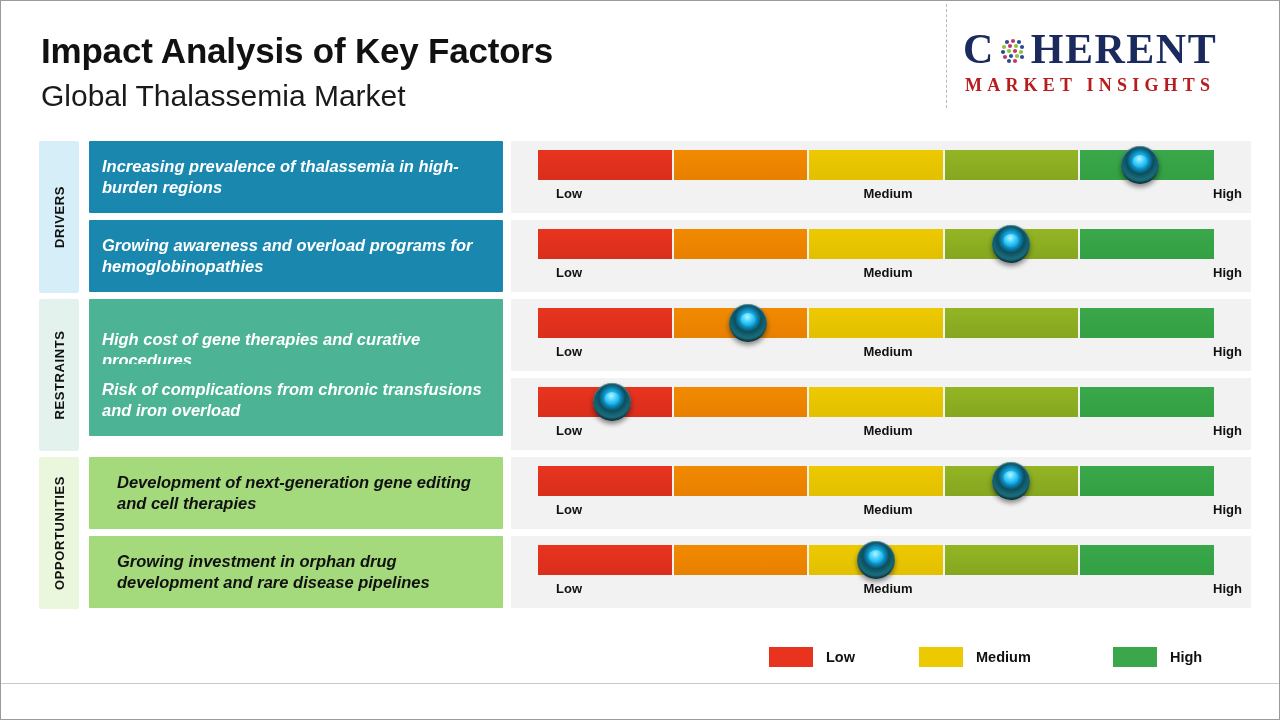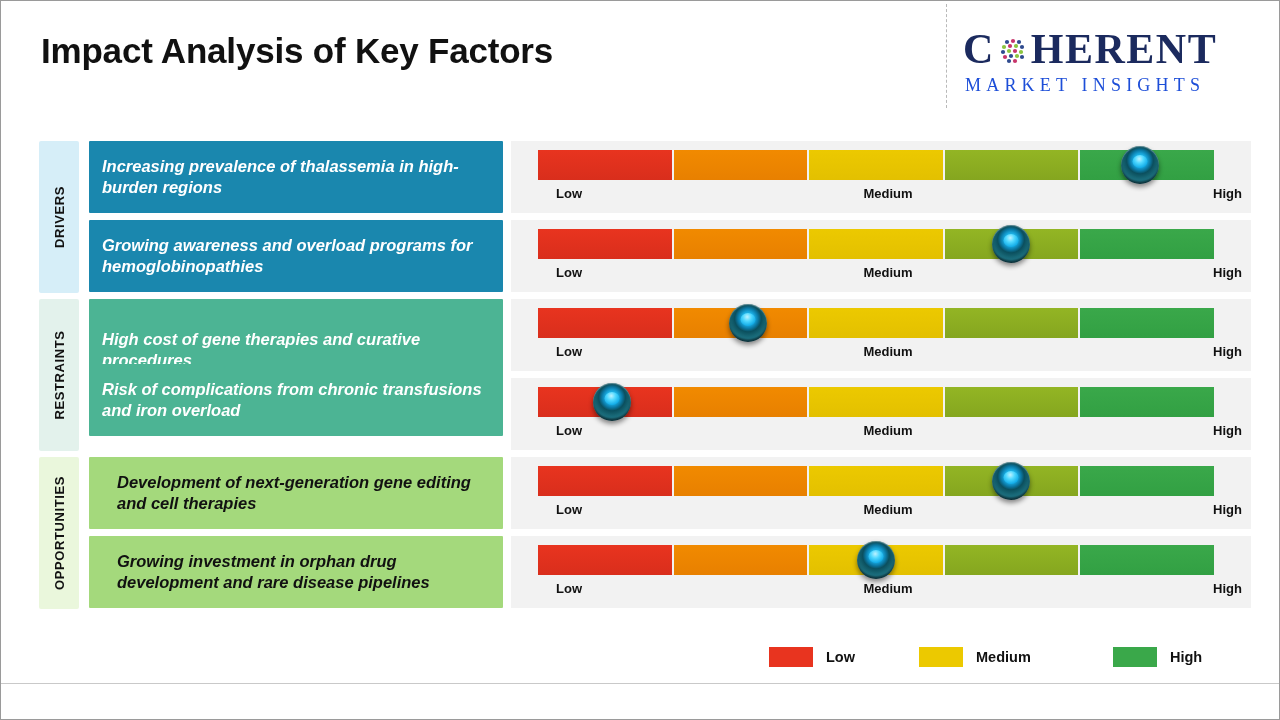--- a/index.html
+++ b/index.html
@@ -98,22 +98,22 @@
     margin: 0 1px 0 1px;
     vertical-align: middle;
     top: 2px;
   }
   #logo-globe svg { display: block; }
 
   #logo-tagline {
     margin-top: 3px;
     font-family: "Liberation Serif", serif;
     font-size: 18px;
-    font-weight: normal;
-    color: #1d4ed8;
+    font-weight: bold;
+    color: #b91c1c;
     letter-spacing: 5.2px;
     line-height: 22px;
     white-space: nowrap;
     padding-left: 2px;
   }
 
   
   #body-area {
     position: absolute;
     left: 0;
@@ -289,20 +289,21 @@
 </style>
 </head>
 <body>
 
 <div id="slide">
 
   <div id="header">
 
     <div id="title-block">
       <div id="main-title">Impact Analysis of Key Factors</div>
+      <div id="sub-title">Global Thalassemia Market</div>
     </div>
 
     <div id="logo-divider"></div>
 
     <div id="logo">
       <div id="logo-word">
         <span class="logo-c">C</span>
         <span id="logo-globe">
           <svg width="34" height="34" viewBox="0 0 34 34" aria-hidden="true">
             <circle cx="17" cy="17" r="16" fill="#ffffff"></circle>

